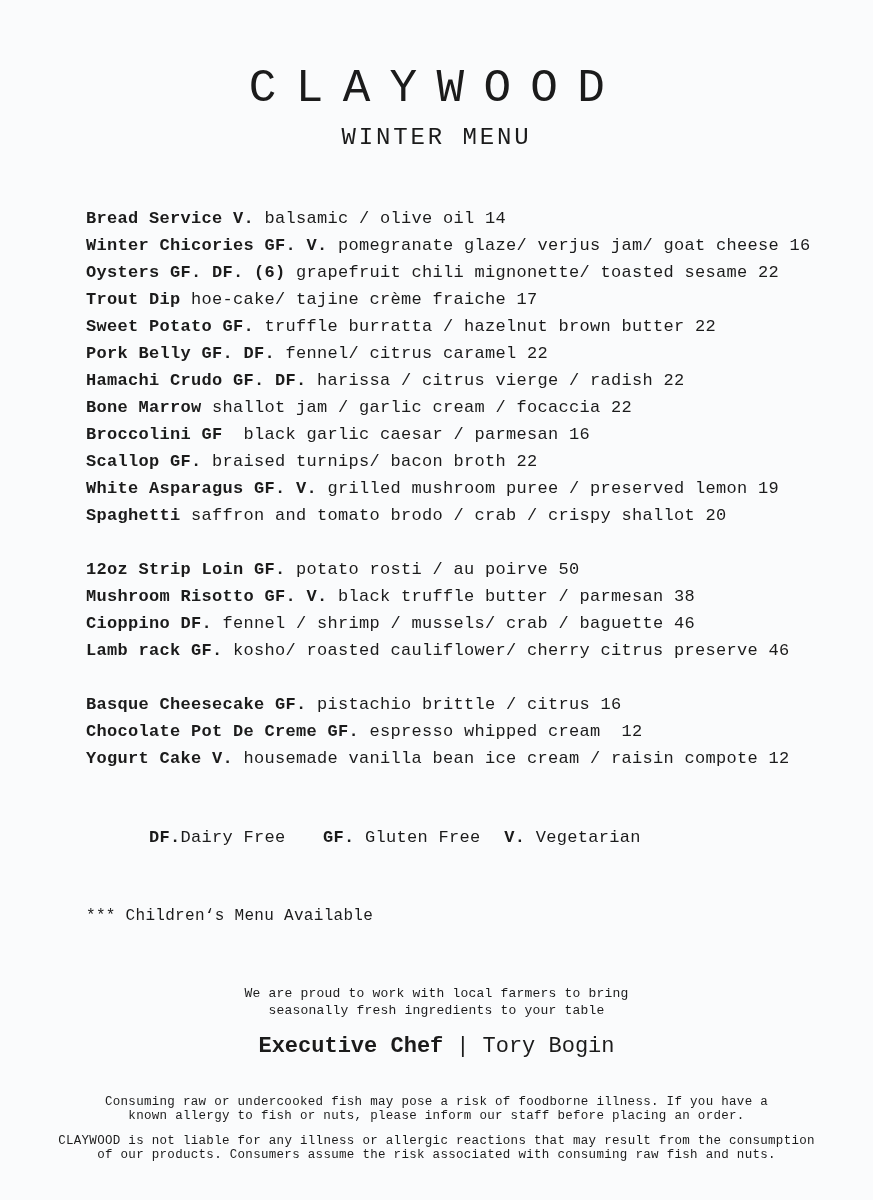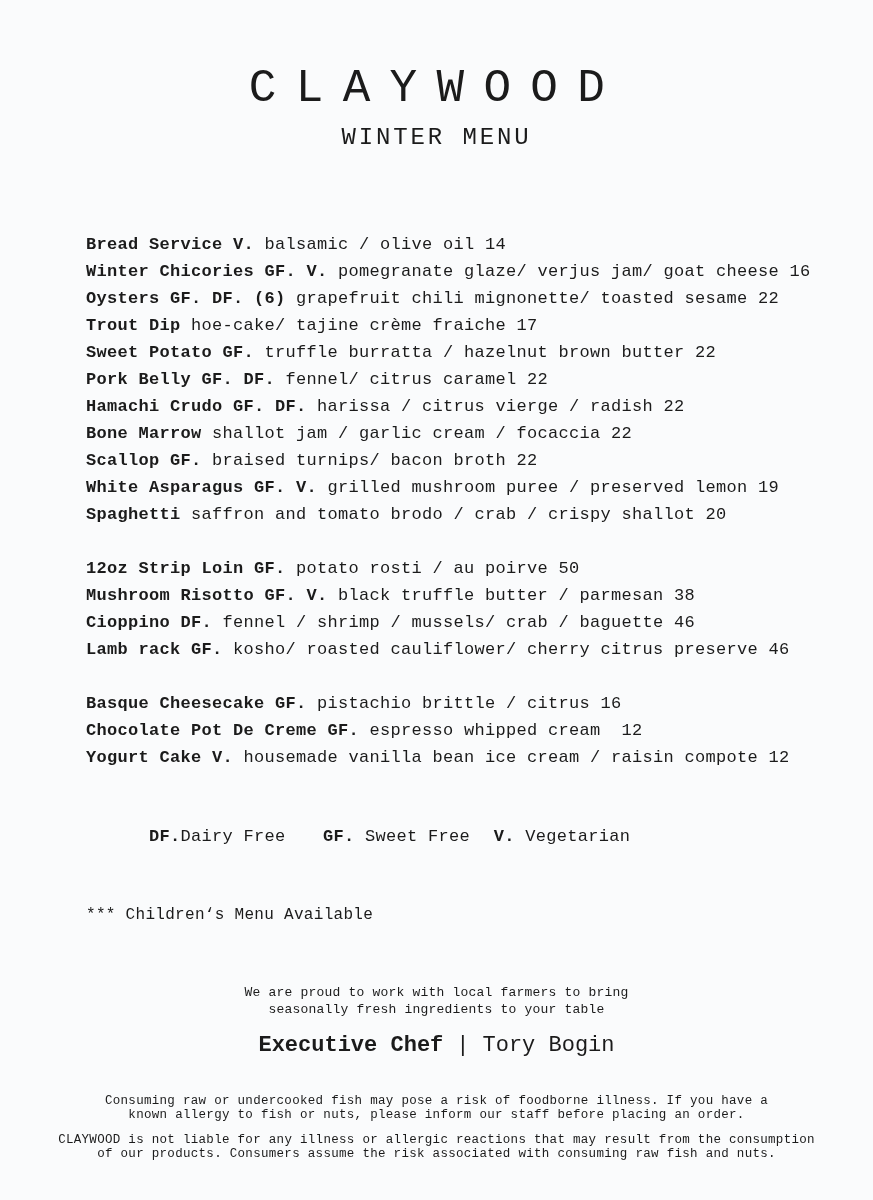--- a/index.html
+++ b/index.html
@@ -30,21 +30,21 @@
   }
   .subtitle {
     text-align: center;
     font-size: 24px;
     line-height: 21px;
     letter-spacing: 0.12em;
     margin-top: 15px;
     white-space: nowrap;
   }
   .menu {
-    margin-top: 83px;
+    margin-top: 57px;
     margin-left: 86px;
     font-size: 17px;
     letter-spacing: 0.3px;
   }
   .menu-section { margin: 0; }
   .menu-section + .menu-section { margin-top: 27px; }
   .menu-item {
     line-height: 27px;
     white-space: pre;
   }
@@ -105,38 +105,39 @@
   <div class="menu">
     <div class="menu-section">
         <div class="menu-item"><span class="item-label">Bread Service V.</span><span class="item-desc">balsamic / olive oil 14</span></div>
         <div class="menu-item"><span class="item-label">Winter Chicories GF. V.</span><span class="item-desc">pomegranate glaze/ verjus jam/ goat cheese 16</span></div>
         <div class="menu-item"><span class="item-label">Oysters GF. DF. (6)</span><span class="item-desc">grapefruit chili mignonette/ toasted sesame 22</span></div>
         <div class="menu-item"><span class="item-label">Trout Dip</span><span class="item-desc">hoe-cake/ tajine crème fraiche 17</span></div>
         <div class="menu-item"><span class="item-label">Sweet Potato GF.</span><span class="item-desc">truffle burratta / hazelnut brown butter 22</span></div>
         <div class="menu-item"><span class="item-label">Pork Belly GF. DF.</span><span class="item-desc">fennel/ citrus caramel 22</span></div>
         <div class="menu-item"><span class="item-label">Hamachi Crudo GF. DF.</span><span class="item-desc">harissa / citrus vierge / radish 22</span></div>
         <div class="menu-item"><span class="item-label">Bone Marrow</span><span class="item-desc">shallot jam / garlic cream / focaccia 22</span></div>
+        <div class="menu-item"><span class="item-label">Broccolini GF</span><span class="item-desc"> black garlic caesar / parmesan 16</span></div>
         <div class="menu-item"><span class="item-label">Scallop GF.</span><span class="item-desc">braised turnips/ bacon broth 22</span></div>
         <div class="menu-item"><span class="item-label">White Asparagus GF. V.</span><span class="item-desc">grilled mushroom puree / preserved lemon 19</span></div>
         <div class="menu-item"><span class="item-label">Spaghetti</span><span class="item-desc">saffron and tomato brodo / crab / crispy shallot 20</span></div>
       </div>
     <div class="menu-section">
         <div class="menu-item"><span class="item-label">12oz Strip Loin GF.</span><span class="item-desc">potato rosti / au poirve 50</span></div>
         <div class="menu-item"><span class="item-label">Mushroom Risotto GF. V.</span><span class="item-desc">black truffle butter / parmesan 38</span></div>
         <div class="menu-item"><span class="item-label">Cioppino DF.</span><span class="item-desc">fennel / shrimp / mussels/ crab / baguette 46</span></div>
         <div class="menu-item"><span class="item-label">Lamb rack GF.</span><span class="item-desc">kosho/ roasted cauliflower/ cherry citrus preserve 46</span></div>
       </div>
     <div class="menu-section">
         <div class="menu-item"><span class="item-label">Basque Cheesecake GF.</span><span class="item-desc">pistachio brittle / citrus 16</span></div>
         <div class="menu-item"><span class="item-label">Chocolate Pot De Creme GF.</span><span class="item-desc">espresso whipped cream  12</span></div>
         <div class="menu-item"><span class="item-label">Yogurt Cake V.</span><span class="item-desc">housemade vanilla bean ice cream / raisin compote 12</span></div>
       </div>
 
     <div class="legend-row">
-      <span class="legend-abbr">DF.</span><span>Dairy Free</span><span class="legend-abbr legend-gap-1">GF.</span><span> Sweet Free</span><span class="legend-abbr legend-gap-2">V.</span><span> Vegetarian</span>
+      <span class="legend-abbr">DF.</span><span>Dairy Free</span><span class="legend-abbr legend-gap-1">GF.</span><span> Gluten Free</span><span class="legend-abbr legend-gap-2">V.</span><span> Vegetarian</span>
     </div>
 
     <div class="children-note">*** Children‘s Menu Available</div>
   </div>
 
   <div class="farm-note">
     <div>We are proud to work with local farmers to bring</div>
     <div>seasonally fresh ingredients to your table</div>
   </div>
 

